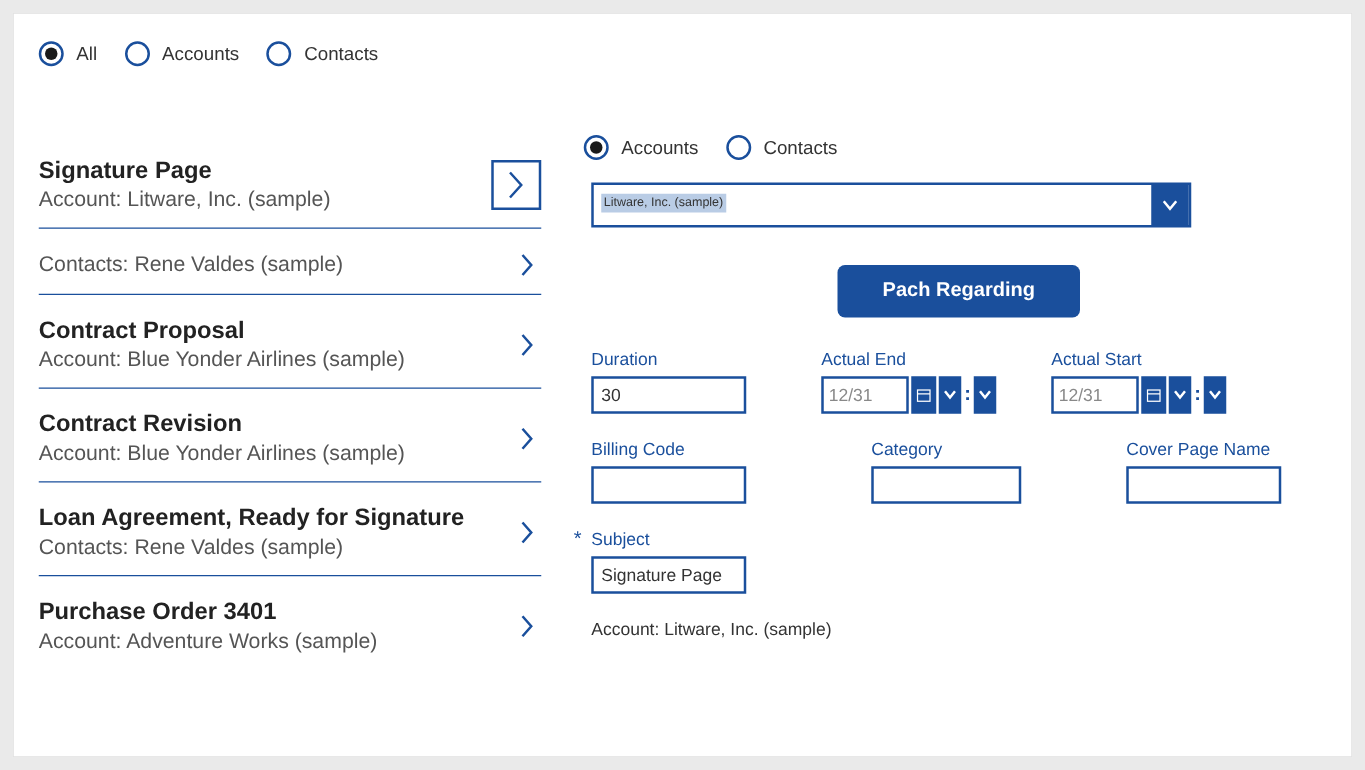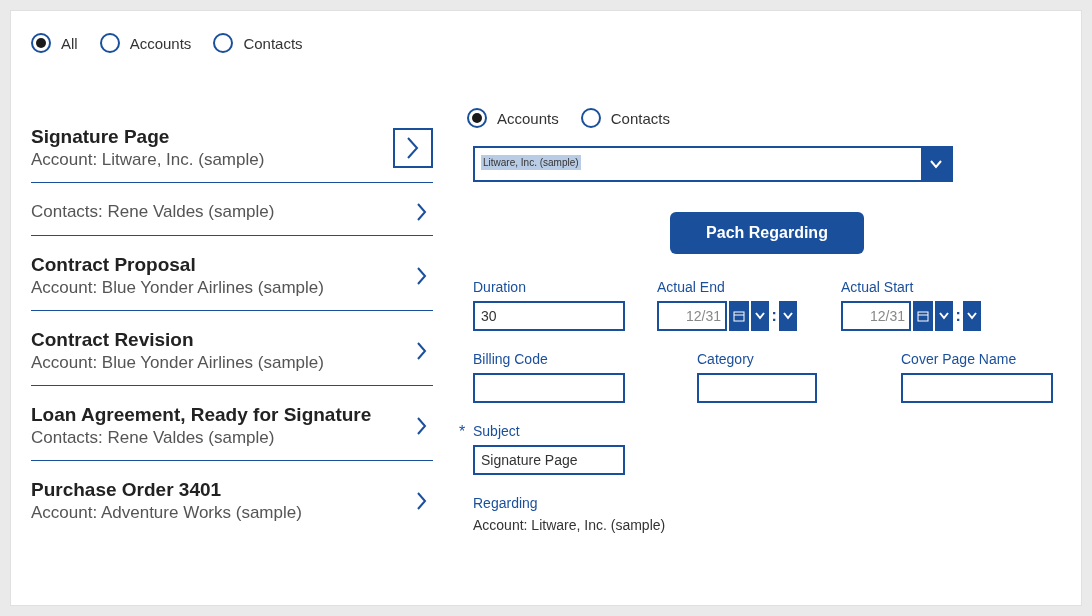--- a/index.html
+++ b/index.html
@@ -137,30 +137,30 @@
   }
   .field { width: 140px; position:relative;}
   .field-label {
     color: #1a4f9c;
     font-size: 14px;
     margin-bottom: 6px;
     display: block;
   }
   .req { color: #1a4f9c; position:absolute; left:-14px; top:0; }
   .text-input {
-    width: 152px;
+    width: 124px;
     height: 30px;
     border: 2px solid #1a4f9c;
     padding: 2px 6px;
     font-size: 14px;
     color: #333;
   }
   .date-field { display:flex; gap:2px; align-items:center; width:140px; }
   .date-input {
-    width: 70px; height:30px; border:2px solid #1a4f9c; padding:2px 4px; font-size:14px; color:#888;text-align:right;
+    width: 70px; height:30px; border:2px solid #1a4f9c; padding:2px 4px; font-size:14px; color:#888;
   }
   .date-cal {
     width:22px; height:30px; background:#1a4f9c; display:flex; align-items:center; justify-content:center;
   }
   .mini-sel {
     width:20px; height:30px; background:#1a4f9c; display:flex; align-items:center; justify-content:center;
   }
   .colon { color:#1a4f9c; font-weight:bold; }
   .regarding-block { margin-top: 20px; }
   .regarding-label { color:#1a4f9c; font-size:14px; margin-bottom:6px; }
@@ -358,20 +358,19 @@
 
       <div class="fields-row">
         <div class="field">
           <span class="req">*</span>
           <span class="field-label">Subject</span>
           <input class="text-input" value="Signature Page" style="">
         </div>
       </div>
 
       <div class="regarding-block">
-        <div class="regarding-label">Regarding</div>
         <div class="regarding-val">Account: Litware, Inc. (sample)</div>
       </div>
 
     </div>
   </div>
 
 </div>
 
 </body></html>

